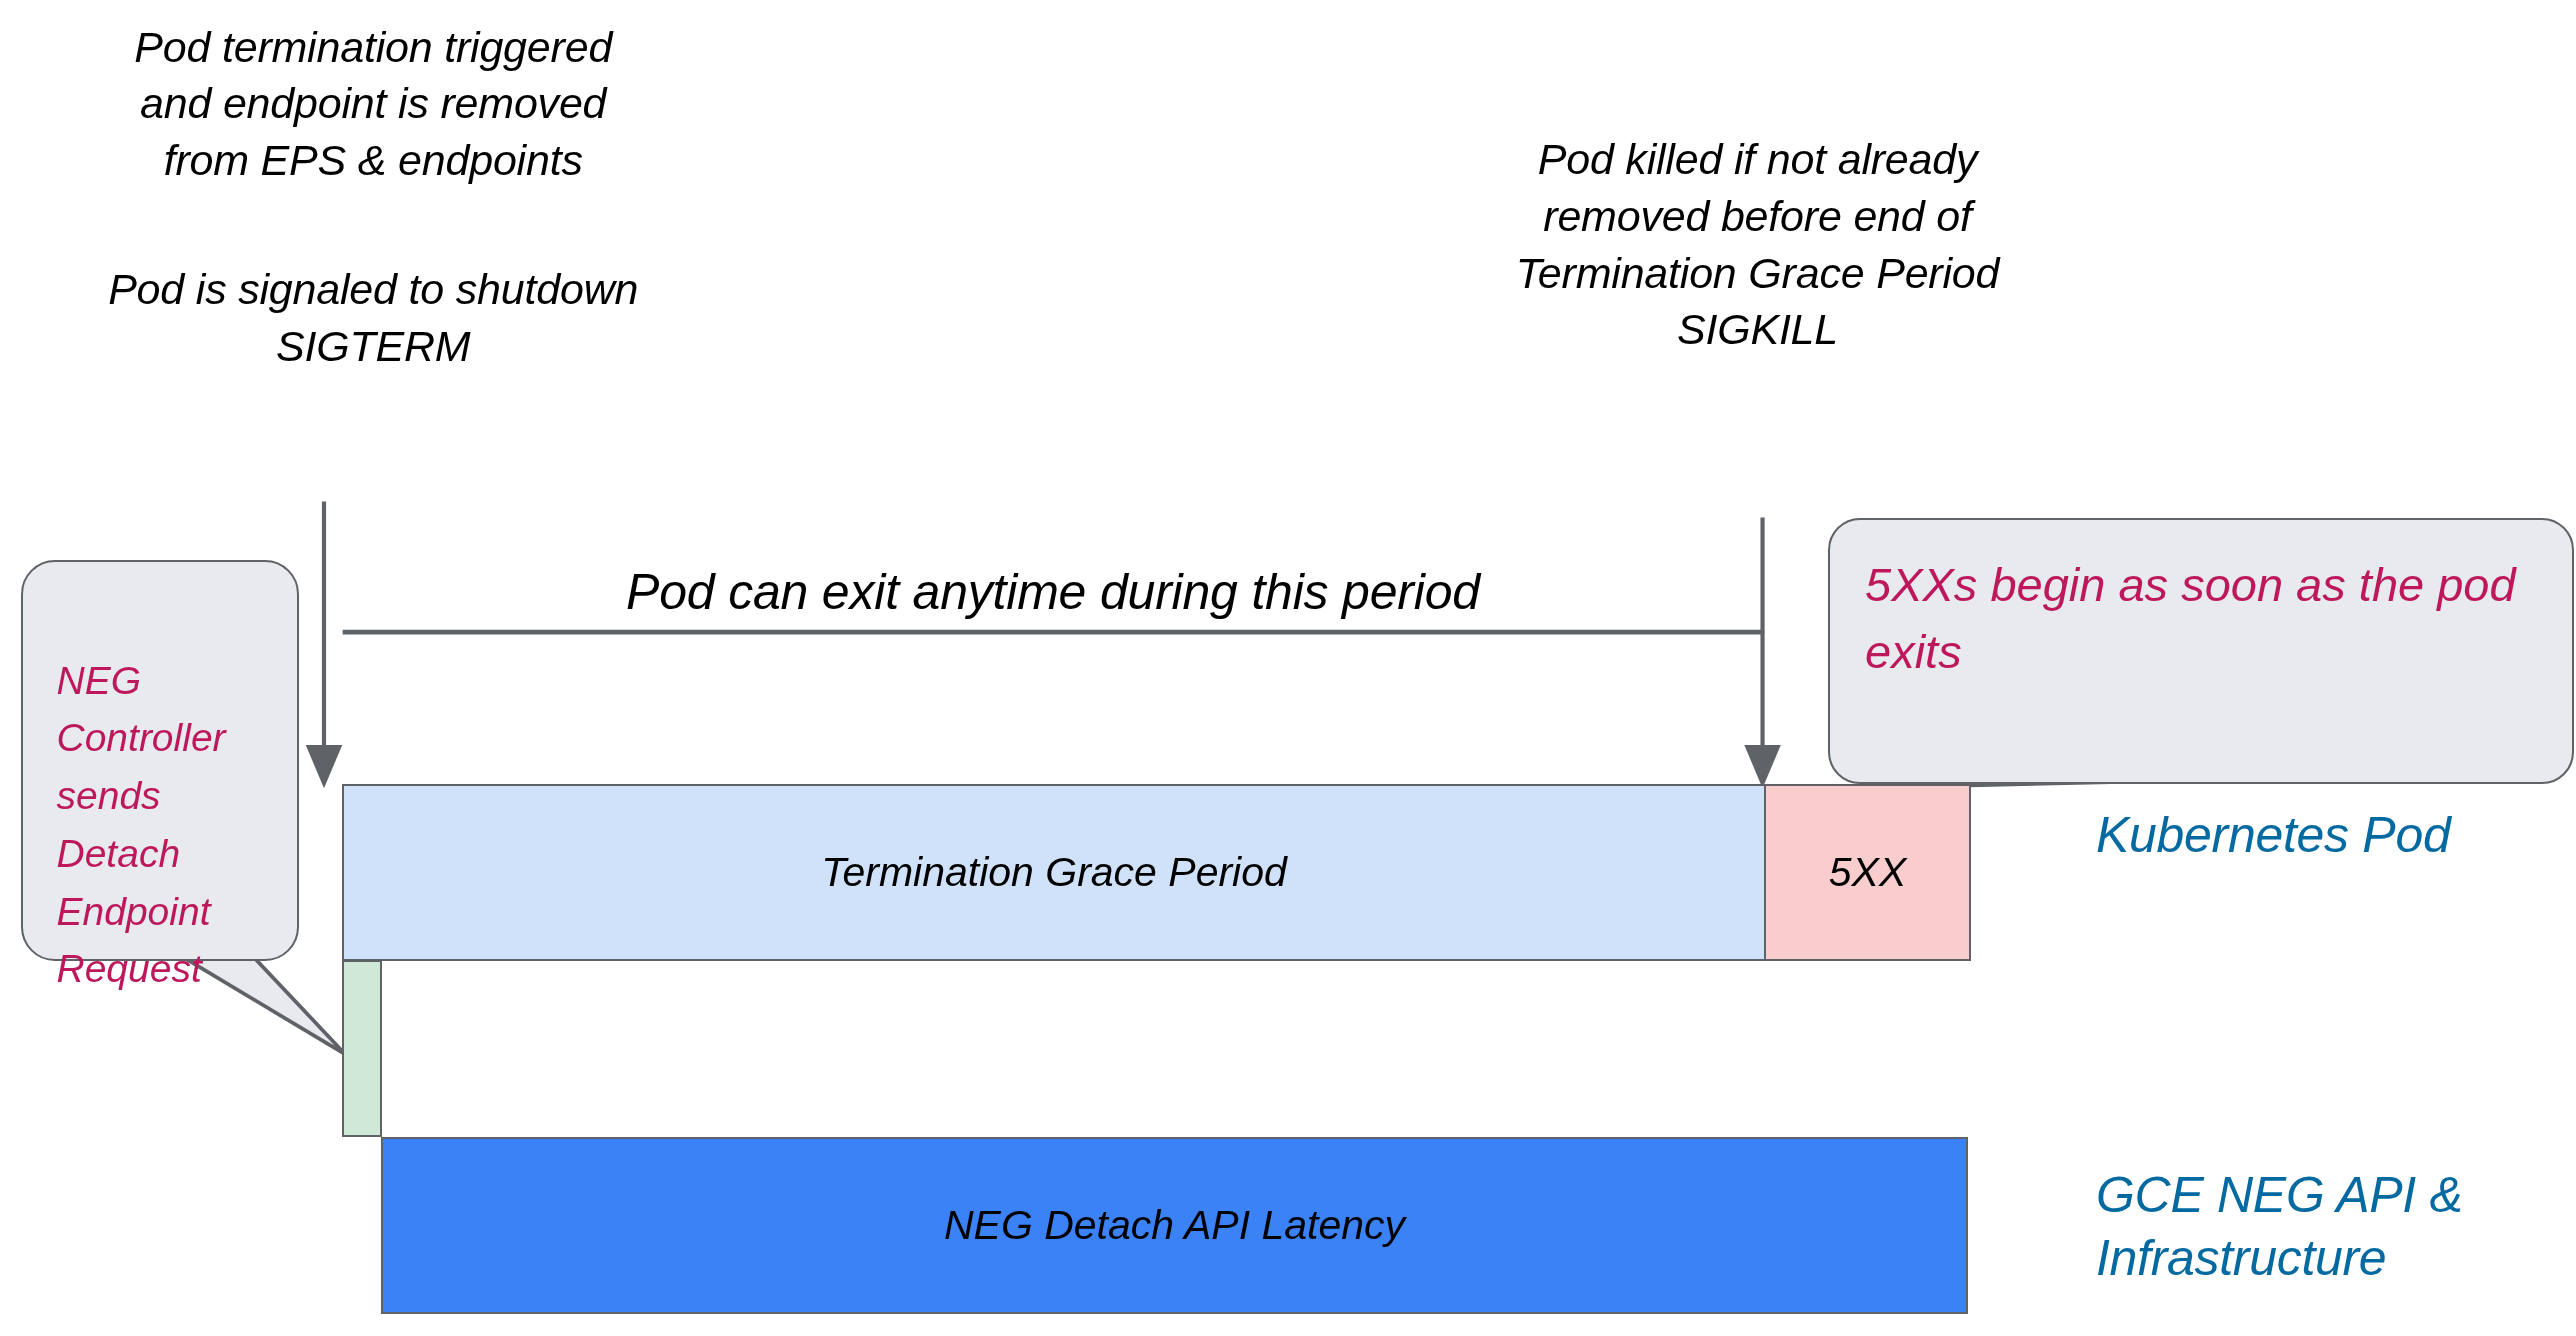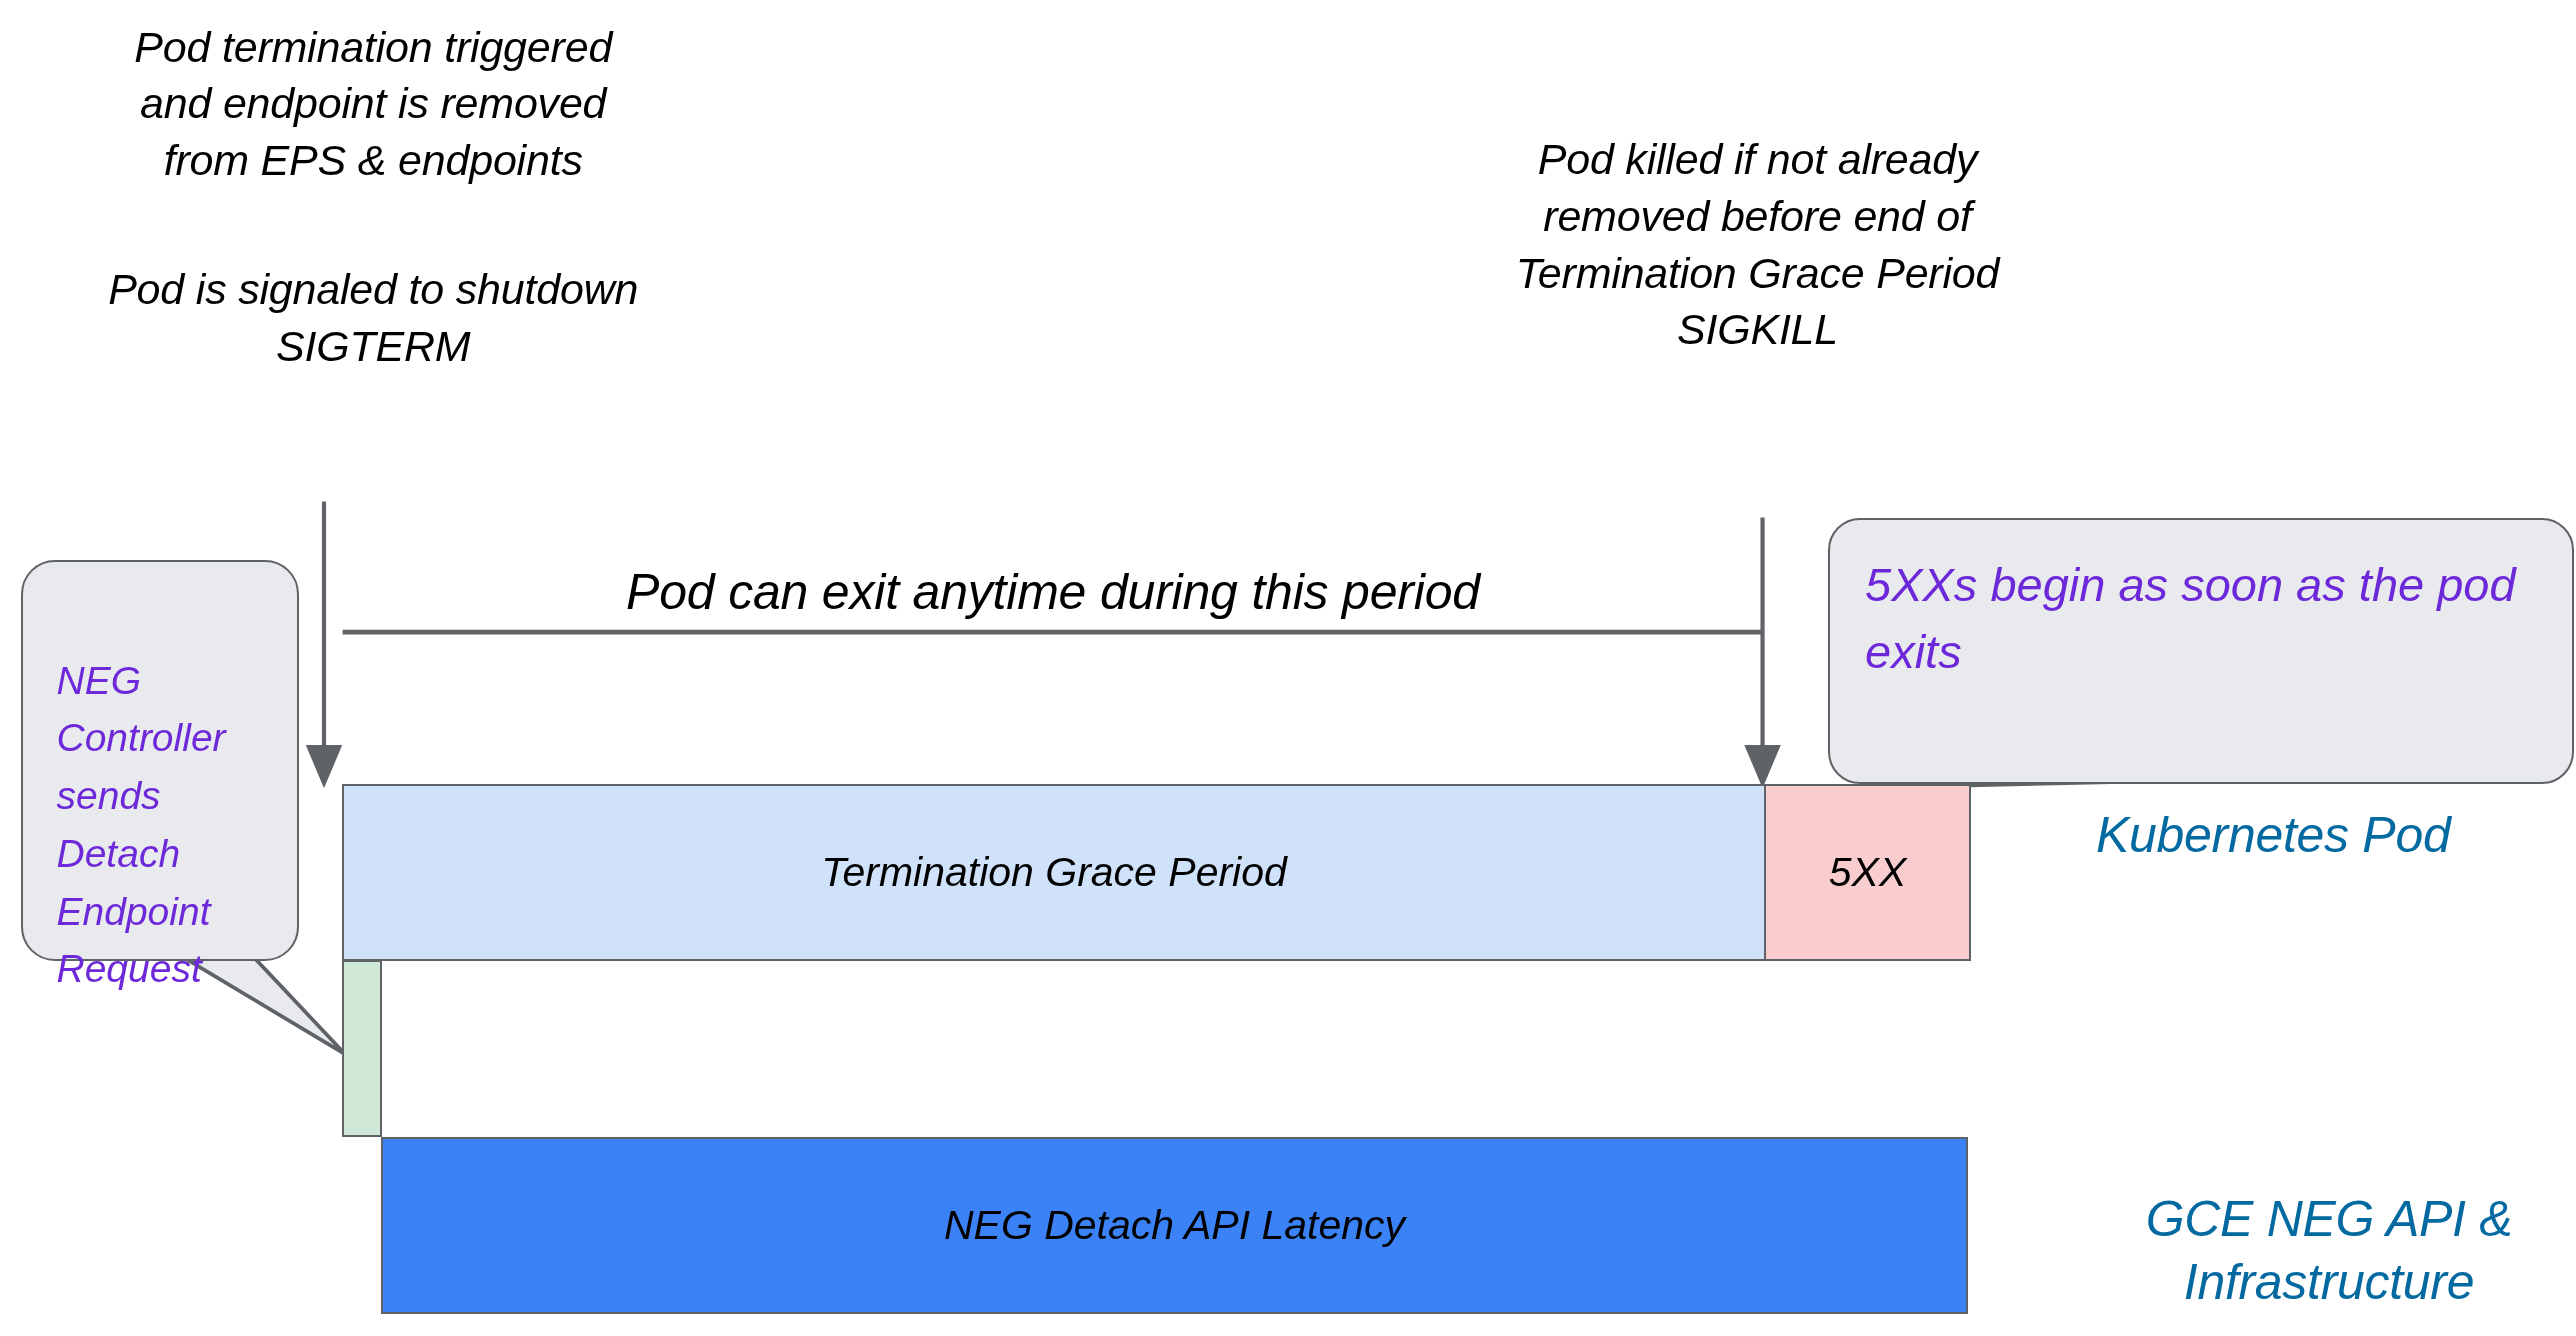--- a/index.html
+++ b/index.html
@@ -47,36 +47,36 @@
   .row-label{
     position:absolute;
     font-size:50px;
     line-height:1.25;
     color:#0369a1;
     white-space:pre-line;
     letter-spacing:-0.3px;
   }
   #label-k8s-pod{left:2096px;top:804px;width:466px;}
   #label-neg-controller{left:2096px;top:984px;width:466px;}
-  #label-gce-neg{left:2096px;top:1188px;width:466px;text-align:center;}
+  #label-gce-neg{left:2096px;top:1164px;width:466px;}
 
   
   #caption-exit{
     position:absolute;left:342px;top:563px;width:1422px;
     text-align:center;font-size:50px;color:#000;letter-spacing:-0.2px;
   }
 
   
   .bubble{
     position:absolute;
     box-sizing:border-box;
     background:#e8eaed;
     border:2.8px solid #5f6368;
     border-radius:35px;
-    color:#6d28d9;
+    color:#be185d;
   }
   #bubble-neg{
     left:20.5px;top:560px;width:278px;height:401px;
     border-radius:34px;
     padding:32px 0 0 34px;
     font-size:39px;line-height:1.48;
     white-space:pre-line;
   }
   #bubble-5xx{
     left:1828px;top:518px;width:746px;height:266px;

